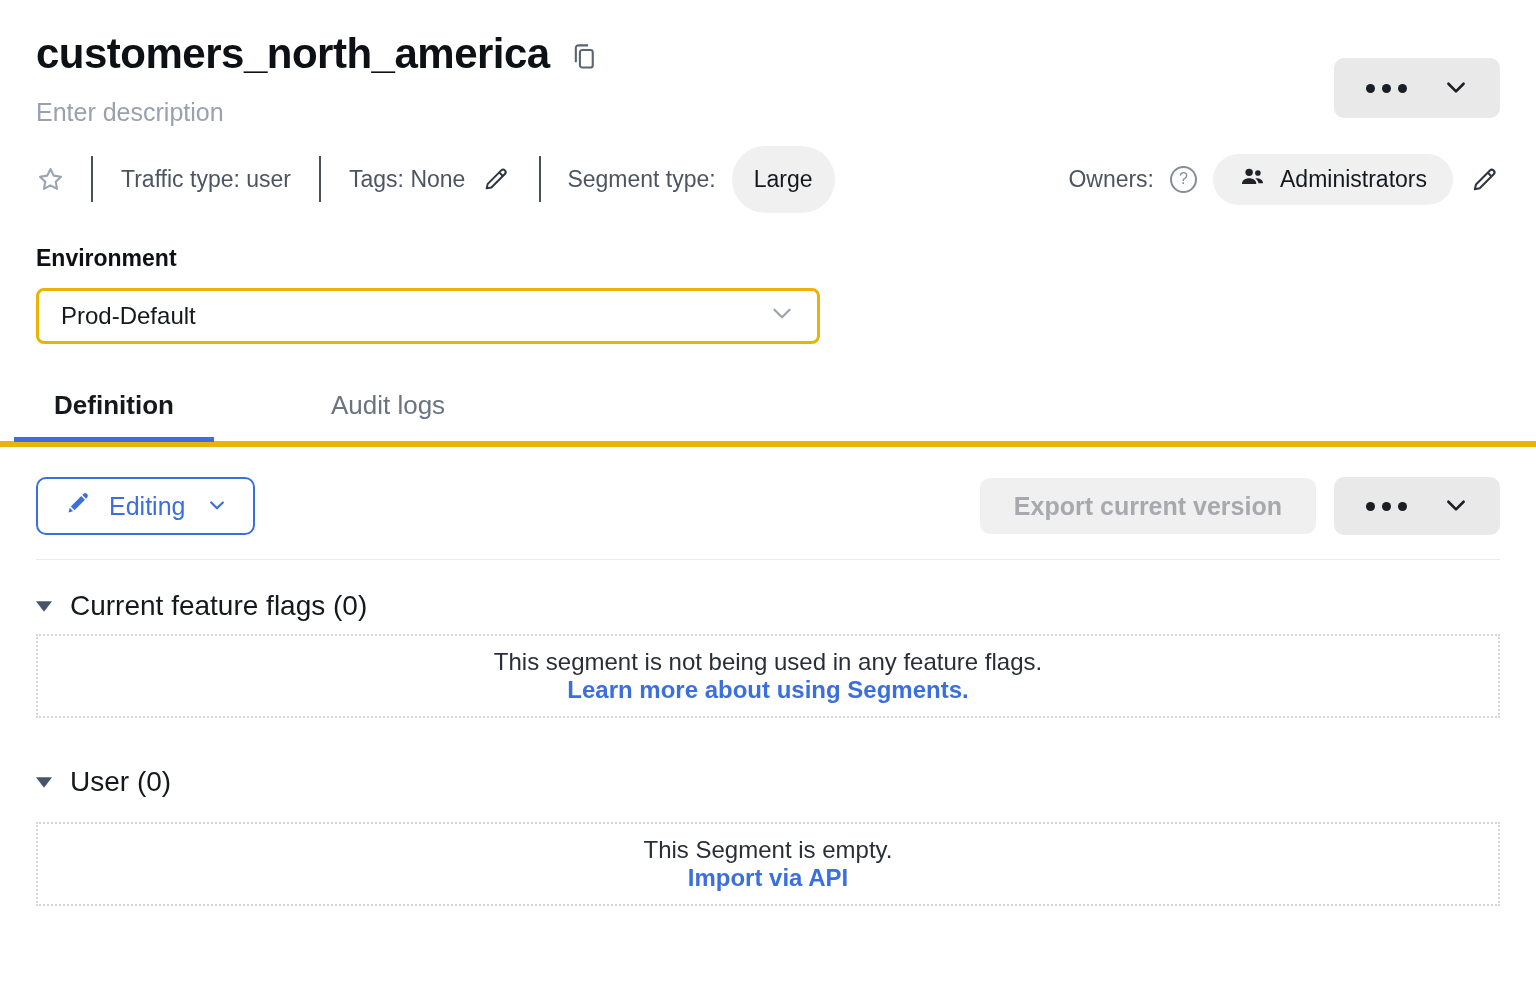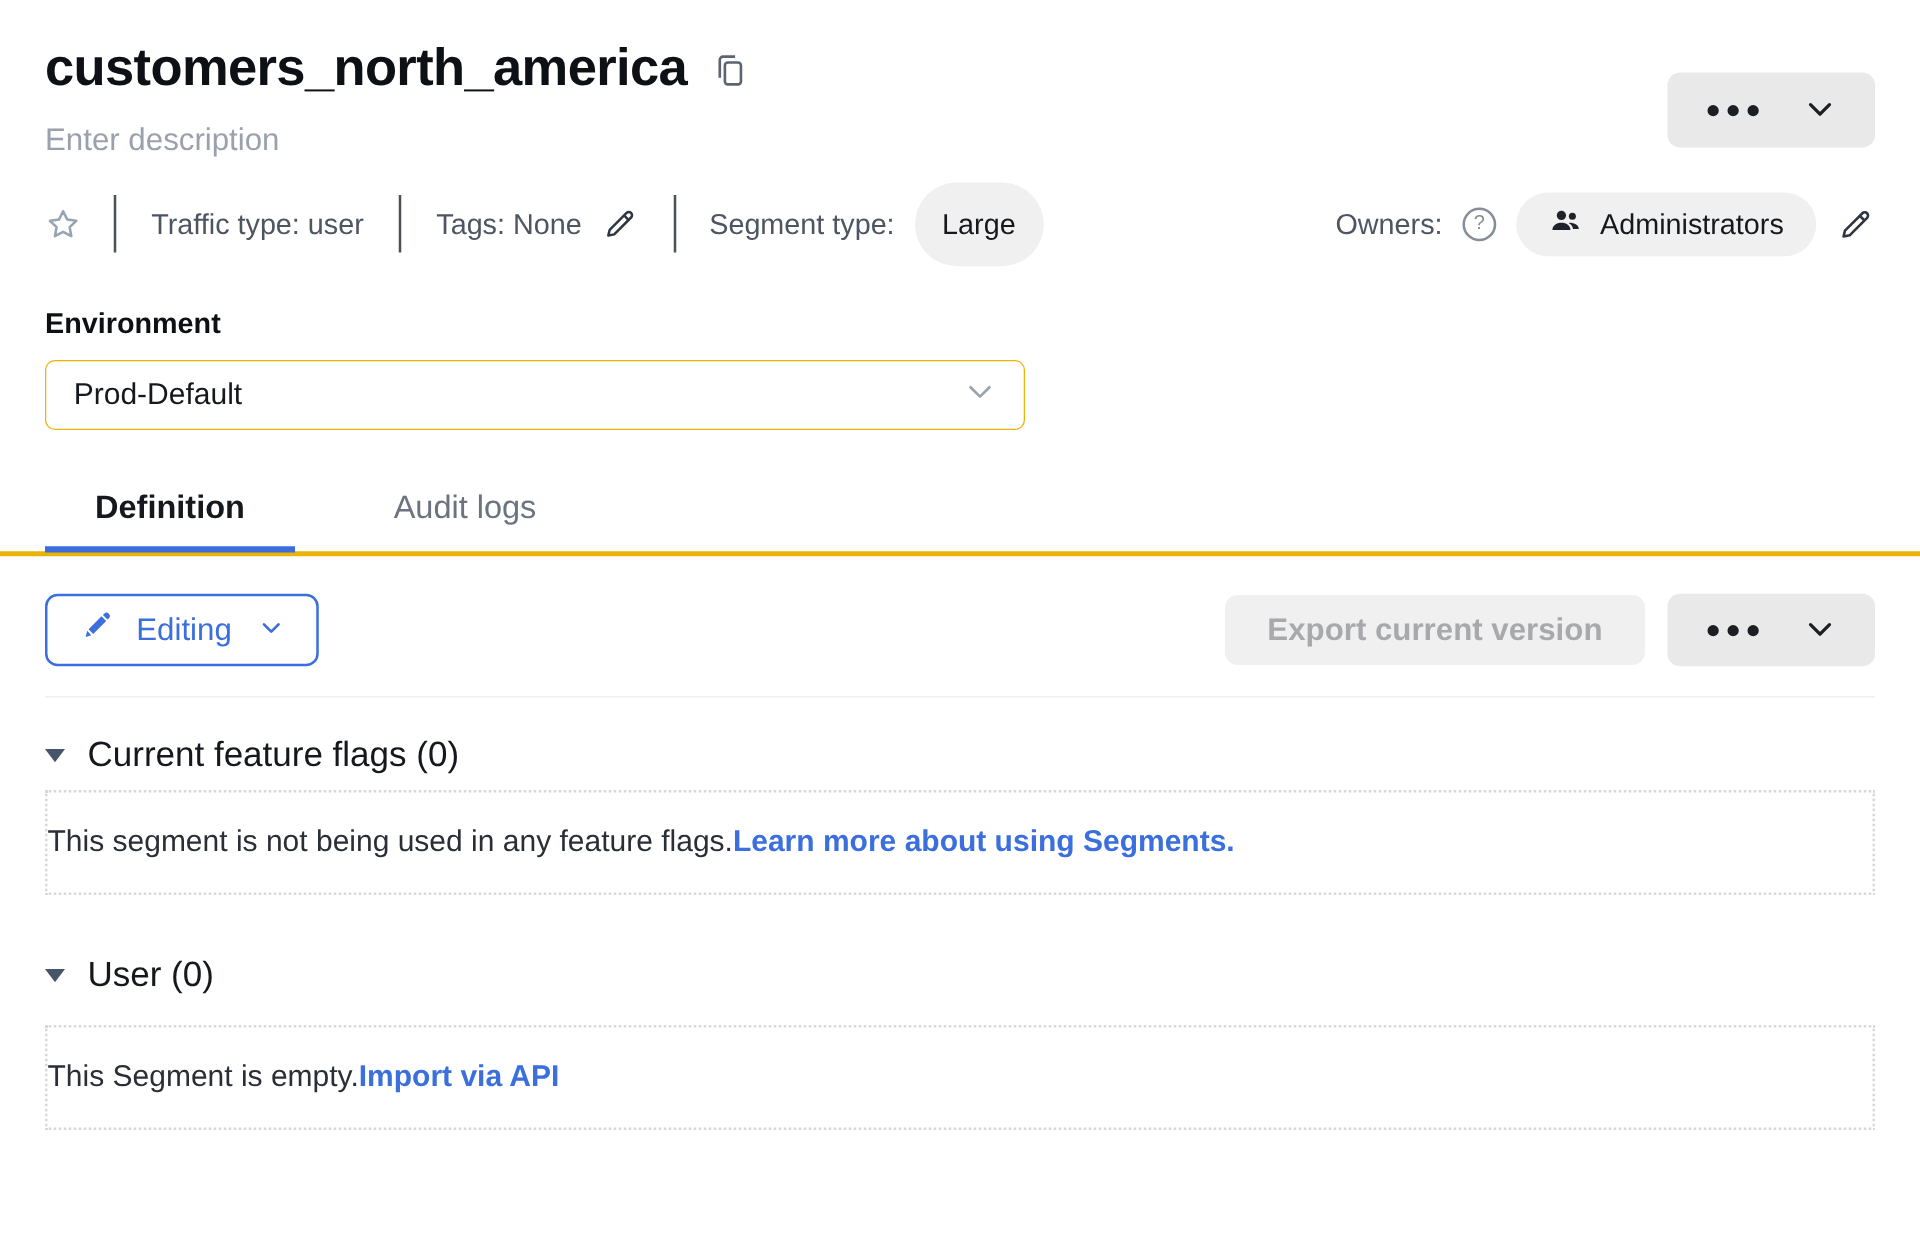--- a/index.html
+++ b/index.html
@@ -35,26 +35,26 @@
   .owners{margin-left:auto;display:flex;align-items:center;gap:16px;}
   .q-circle{width:27px;height:27px;border:2px solid #878d97;border-radius:50%;color:#878d97;
     font-size:16px;display:flex;align-items:center;justify-content:center;cursor:pointer;}
   .owner-chip{background:var(--chip-bg);border-radius:999px;padding:9px 26px;display:flex;align-items:center;
     gap:14px;color:var(--text-dark);cursor:pointer;}
   .icon-btn{display:flex;cursor:pointer;background:none;border:none;padding:0;}
 
   
   .env{margin-top:40px;}
   .env-label{font-size:23px;font-weight:700;color:#0d1014;}
-  .env-select{margin-top:16px;width:784px;height:56px;border:1px solid #eab308;border-radius:8px;
+  .env-select{margin-top:16px;width:784px;height:56px;border:3px solid #eab308;border-radius:8px;
     display:flex;align-items:center;justify-content:space-between;padding:0 22px;font-size:24px;cursor:pointer;background:#fff;}
   .env-select .chev{color:#9aa3ad;}
 
   
-  .tabs{margin:34px -36px 0;padding-left:36px;display:flex;border-bottom:4px solid #eab308;}
+  .tabs{margin:34px -36px 0;padding-left:14px;display:flex;border-bottom:6px solid #eab308;gap:38px;}
   .tab{width:200px;text-align:center;padding:12px 0 20px;font-size:26px;color:#6b7280;position:relative;cursor:pointer;}
   .tab + .tab{margin-left:48px;width:176px;}
   .tab.active{color:#15181d;font-weight:700;}
   .tab.active::after{content:"";position:absolute;left:0;right:0;bottom:-1px;height:5px;background:var(--accent);}
 
   
   .toolbar{margin-top:30px;display:flex;align-items:center;}
   .editing-btn{height:58px;padding:12px 26px;border:2px solid var(--accent);border-radius:10px;background:#fff;
     color:var(--accent);font-size:25px;display:flex;align-items:center;gap:18px;cursor:pointer;}
   .editing-btn .chev{margin-left:4px;}
@@ -63,21 +63,21 @@
     color:#a7a9ad;font-size:25px;font-weight:600;cursor:default;}
   .dots-btn{width:166px;height:58px;background:var(--btn-gray);border:none;border-radius:10px;
     display:flex;align-items:center;justify-content:center;gap:36px;cursor:pointer;}
   .toolbar-divider{margin-top:24px;border-top:1px solid #ececec;}
 
   
   .section-head{margin-top:30px;display:flex;align-items:center;gap:18px;font-size:28px;color:#15181d;cursor:pointer;width:fit-content;}
   .section-head.user{margin-top:48px;}
   .tri{display:flex;}
   .dotted-box{margin-top:12px;border:2px dotted #d8d8d8;height:84px;display:flex;align-items:center;
-    justify-content:flex-start;font-size:24px;color:#2a2f37;}
+    justify-content:center;font-size:24px;color:#2a2f37;flex-direction:column;}
   .dotted-box.user-box{margin-top:24px;}
   .link{color:var(--accent);font-weight:600;cursor:pointer;}
 
   
   .user-controls{margin-top:14px;display:flex;align-items:center;}
   .add-user-btn{height:60px;padding:0 28px;background:#e2e2e2;border:none;border-radius:10px;
     font-size:24px;color:#15181d;display:flex;align-items:center;gap:24px;cursor:pointer;}
   .search-box{margin-left:auto;width:442px;height:58px;background:#f5f6f7;border-radius:10px;
     display:flex;align-items:center;padding:0 18px;gap:14px;}
   .search-box input{flex:1;border:none;background:transparent;outline:none;font-size:25px;

